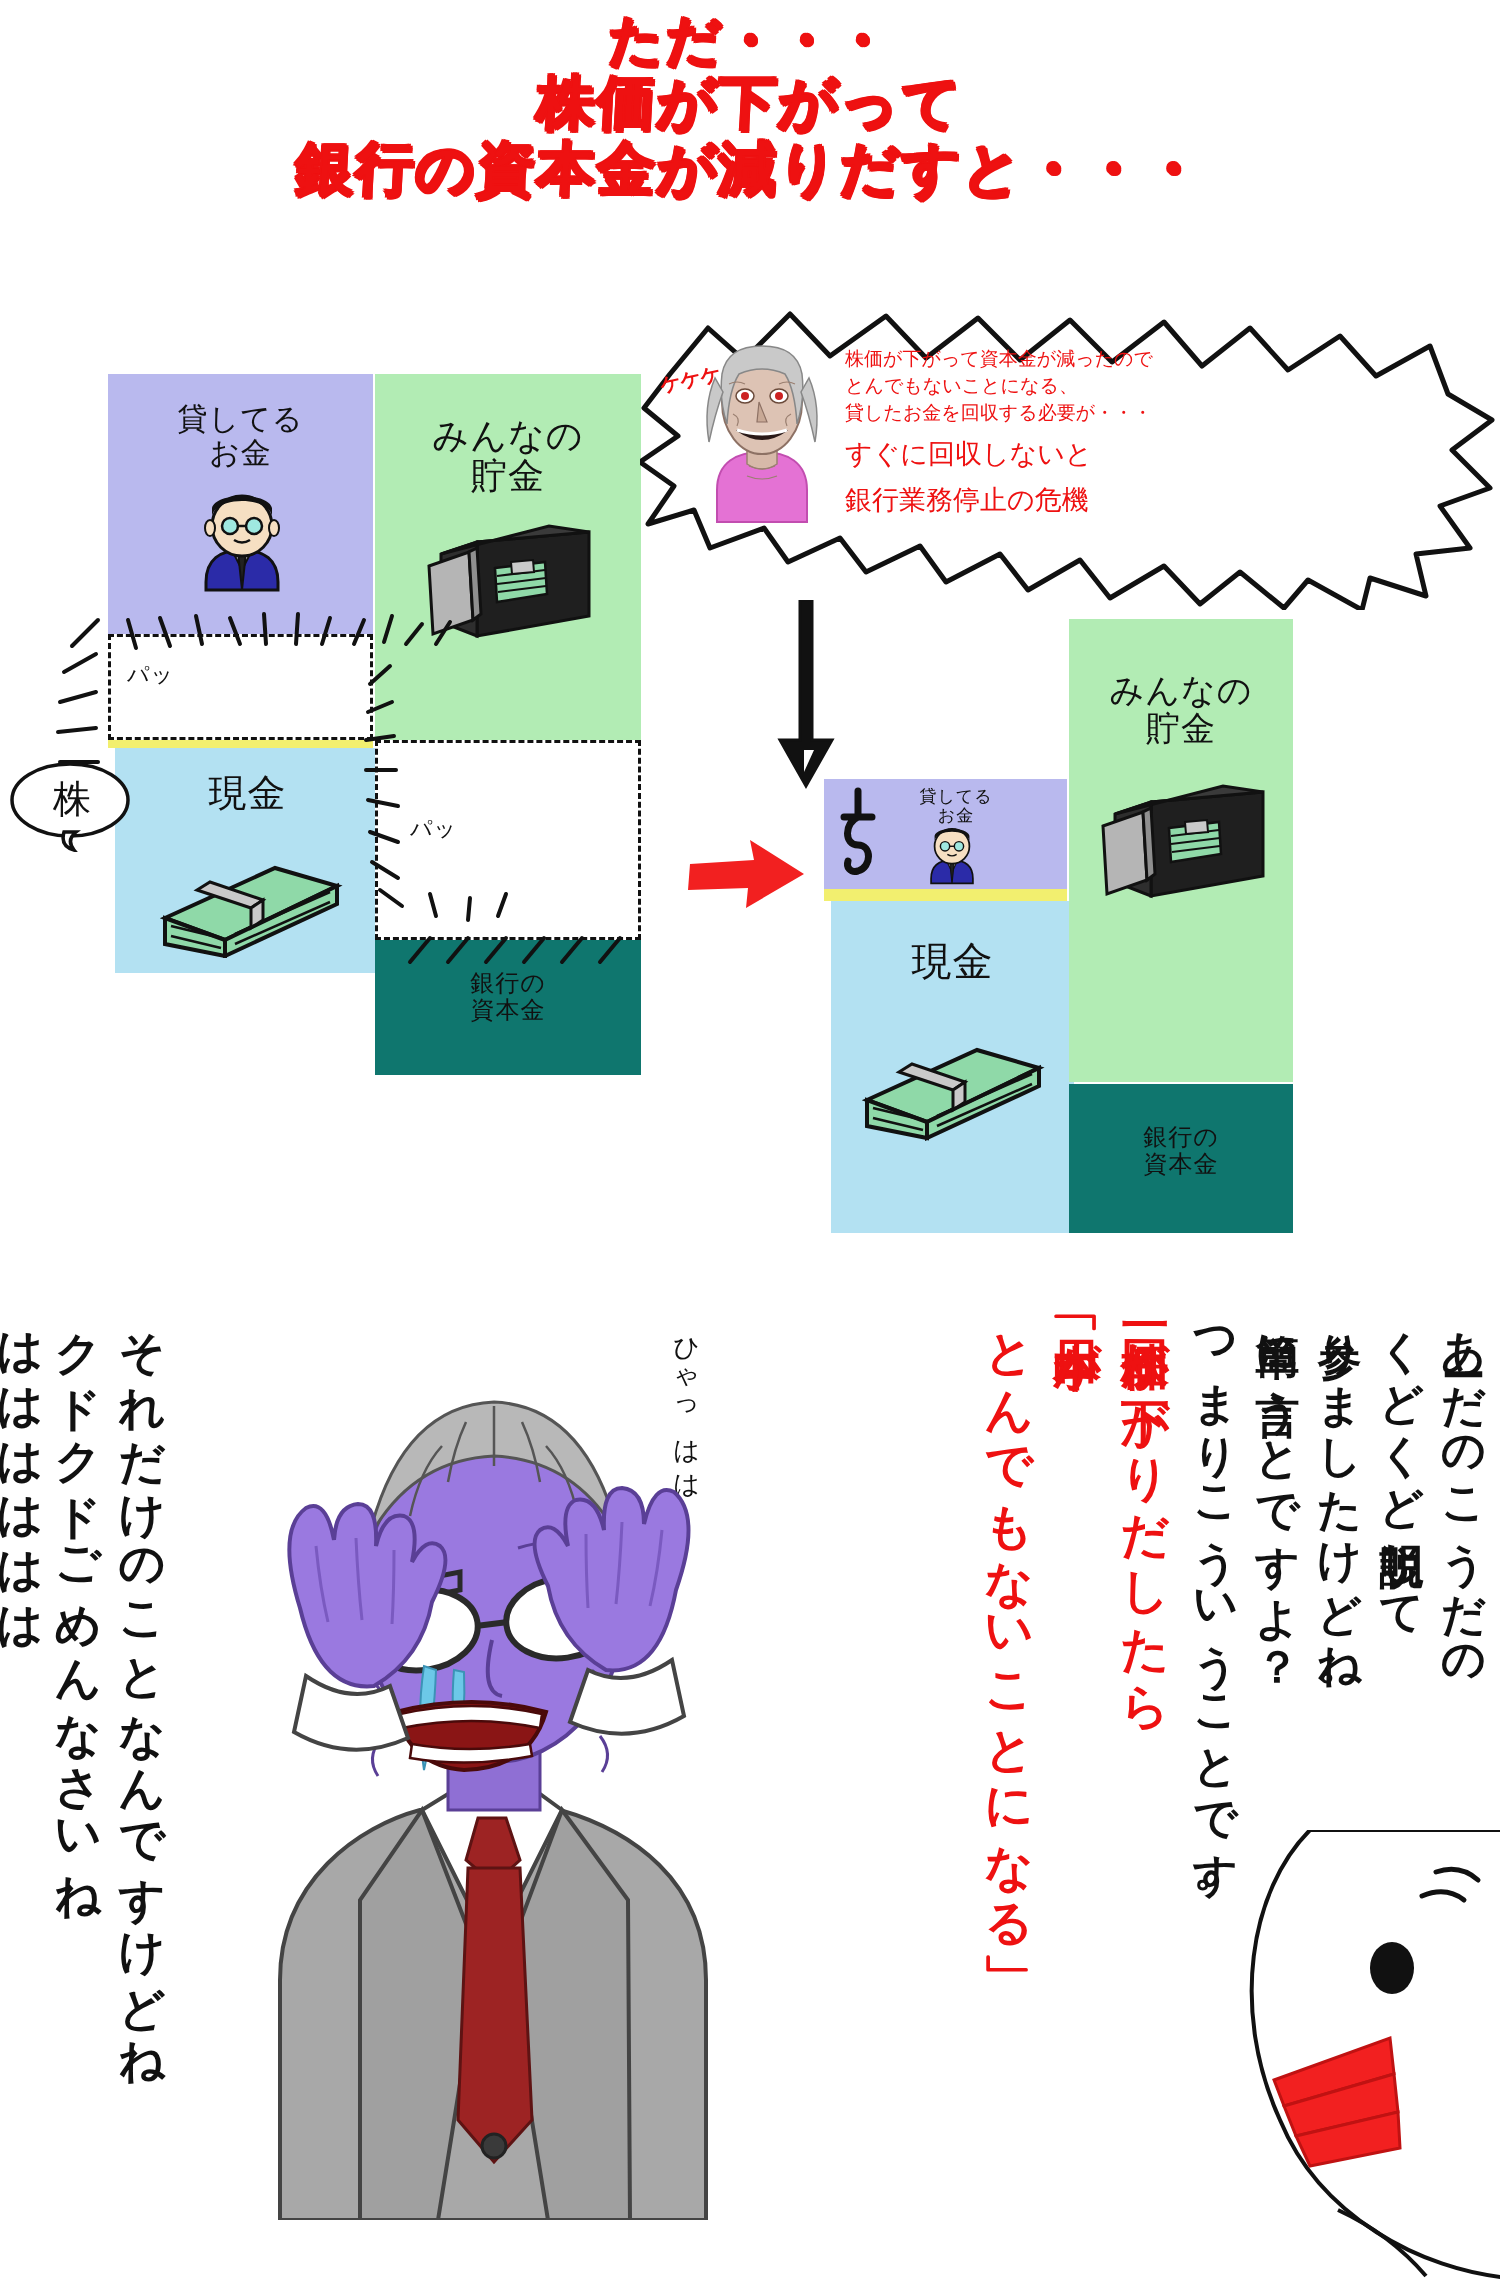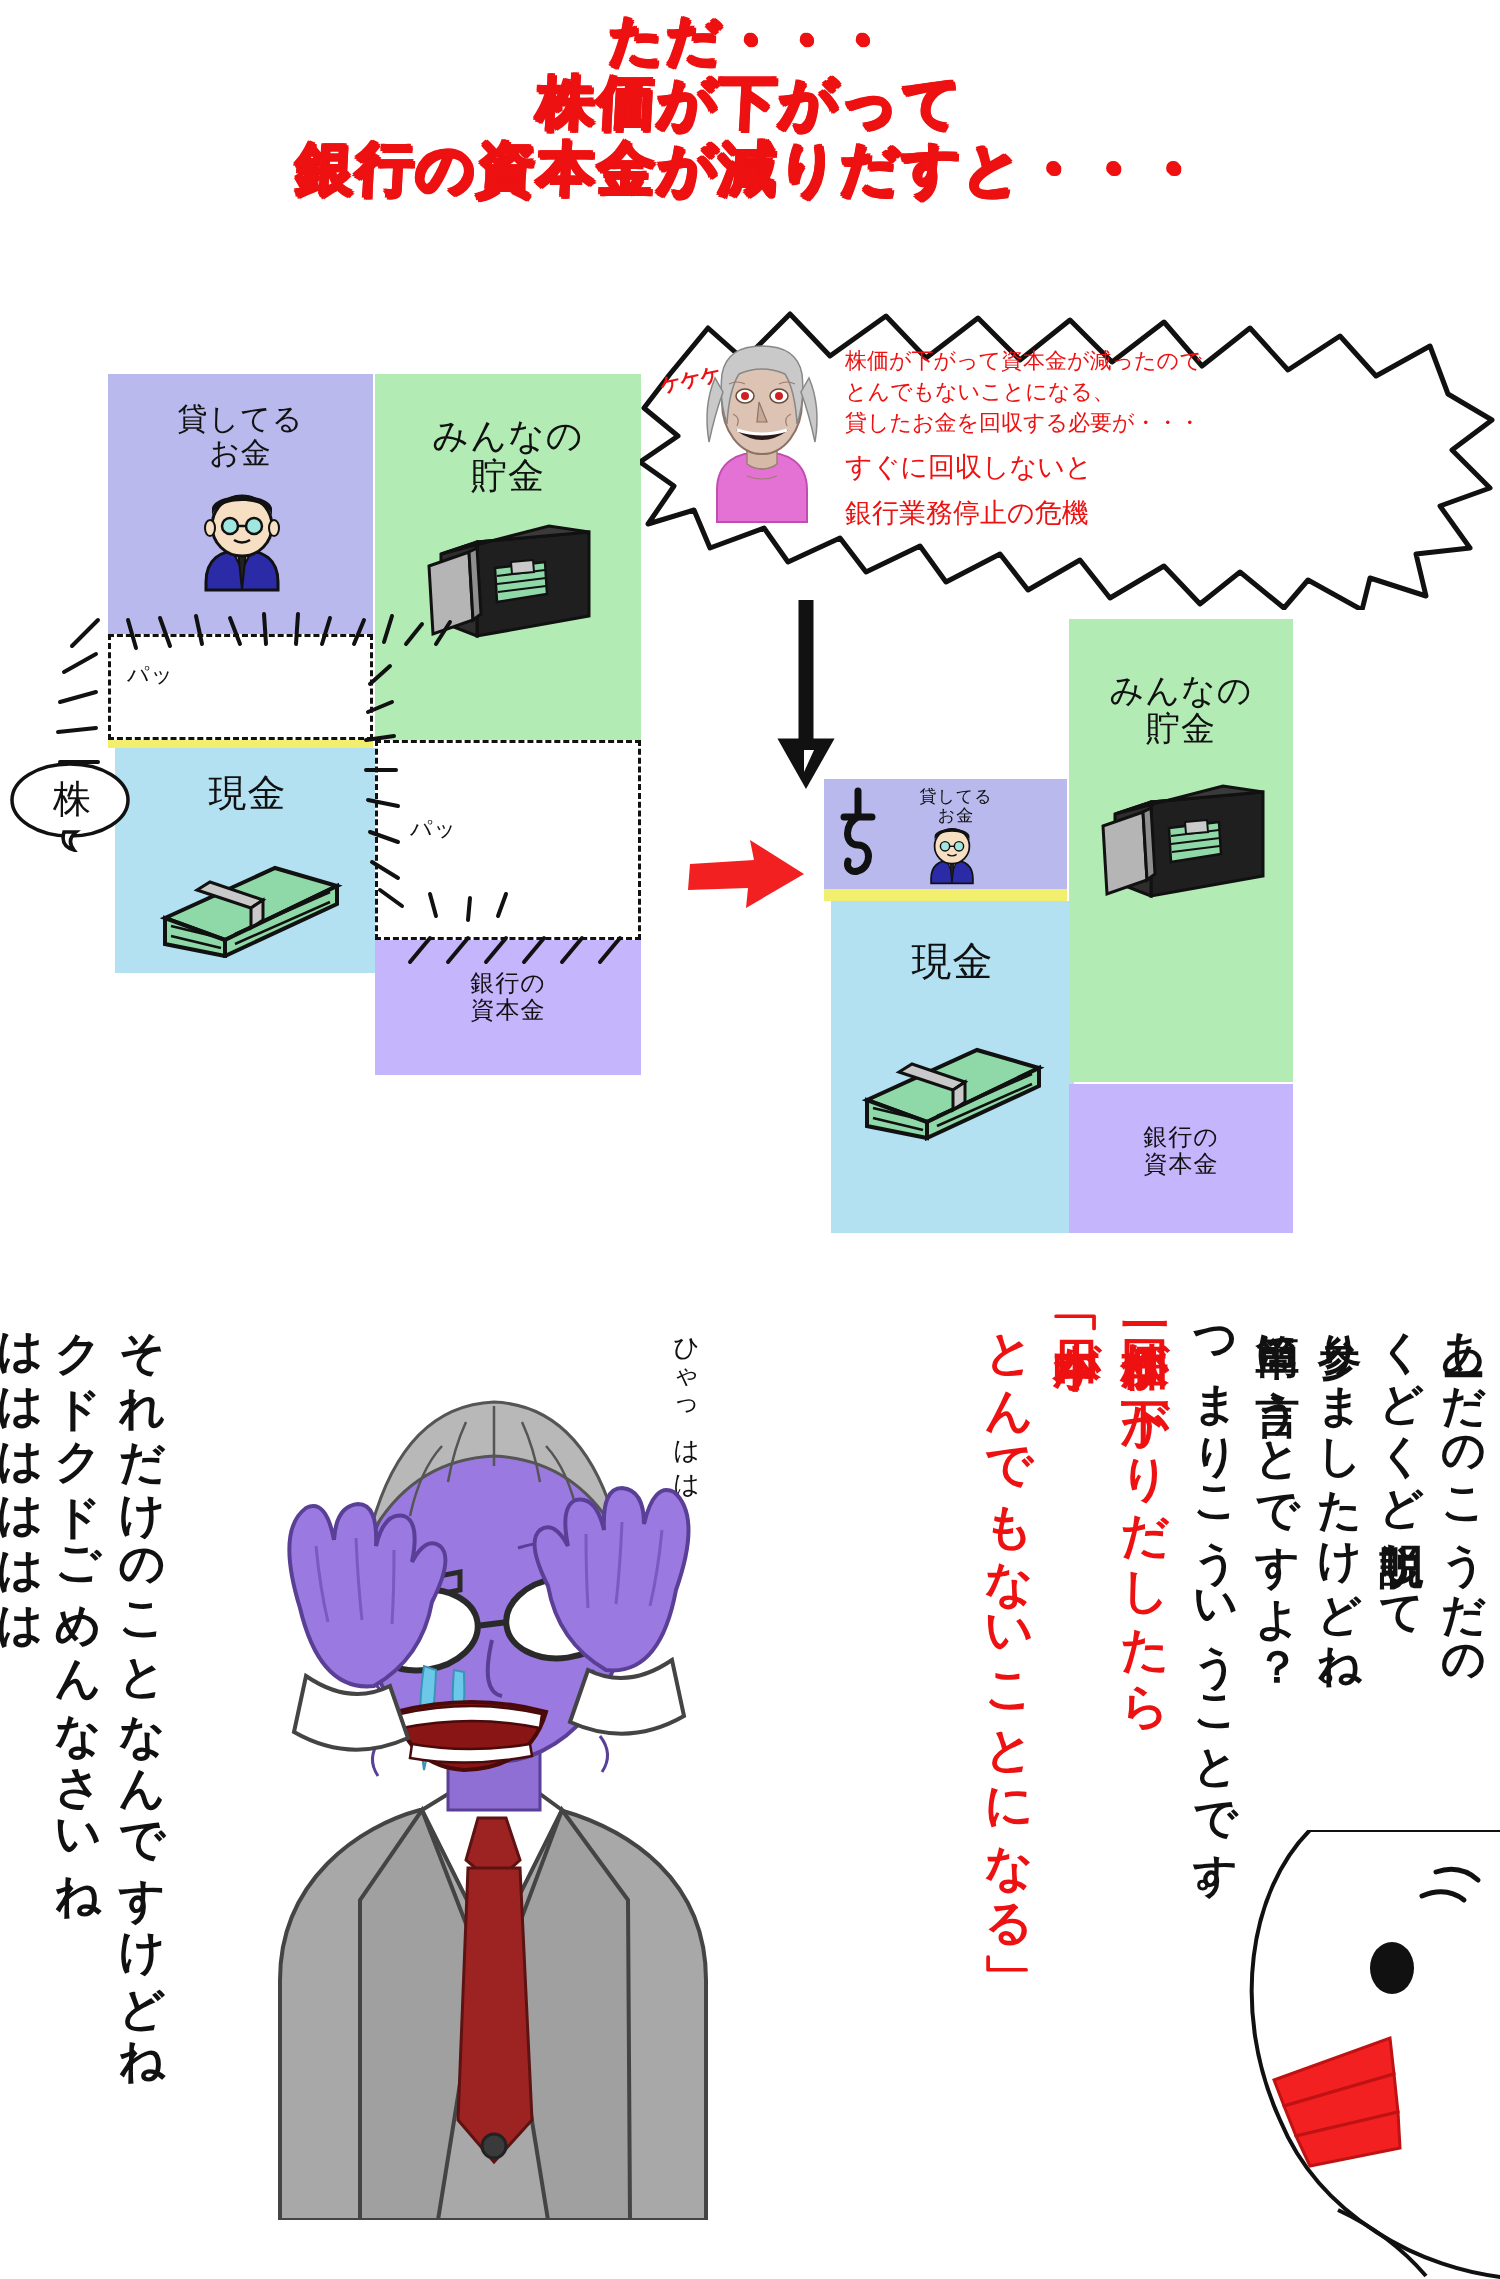--- a/index.html
+++ b/index.html
@@ -58,21 +58,21 @@
     text-align: center;
     font-family: "DejaVu Sans", "Liberation Sans", sans-serif;
     color: #111;
     font-weight: 500;
     line-height: 1.12;
     letter-spacing: 1px;
   }
   .c-lend   { background: #b9b9ee; }
   .c-save   { background: #b2ecb4; }
   .c-cash   { background: #b3e1f2; margin-left: 7px; }
-  .c-cap    { background: #c4b5fd; }
+  .c-cap    { background: #0f766e; }
   .c-yellow { background: #f2ef6f; }
   .c-red    { background: #fb0707; }
   .dashed-box {
     border: 3px dashed #111;
     background: #ffffff;
   }
 
   
   .money {
     position: absolute;
@@ -103,21 +103,21 @@
     left: 640px; top: 310px;
     width: 860px; height: 300px;
   }
   #bubble-text {
     position: absolute;
     left: 205px; top: 35px;
     width: 440px;
   }
   .bub-small {
     color: #ee1111;
-    font-size: 22px;
+    font-size: 19px;
     line-height: 1.42;
     font-family: "DejaVu Sans", "Liberation Sans", sans-serif;
     white-space: nowrap;
   }
   .bub-big {
     color: #ee1111;
     font-size: 27px;
     line-height: 1.35;
     margin-top: 10px;
     font-family: "DejaVu Sans", "Liberation Sans", sans-serif;

